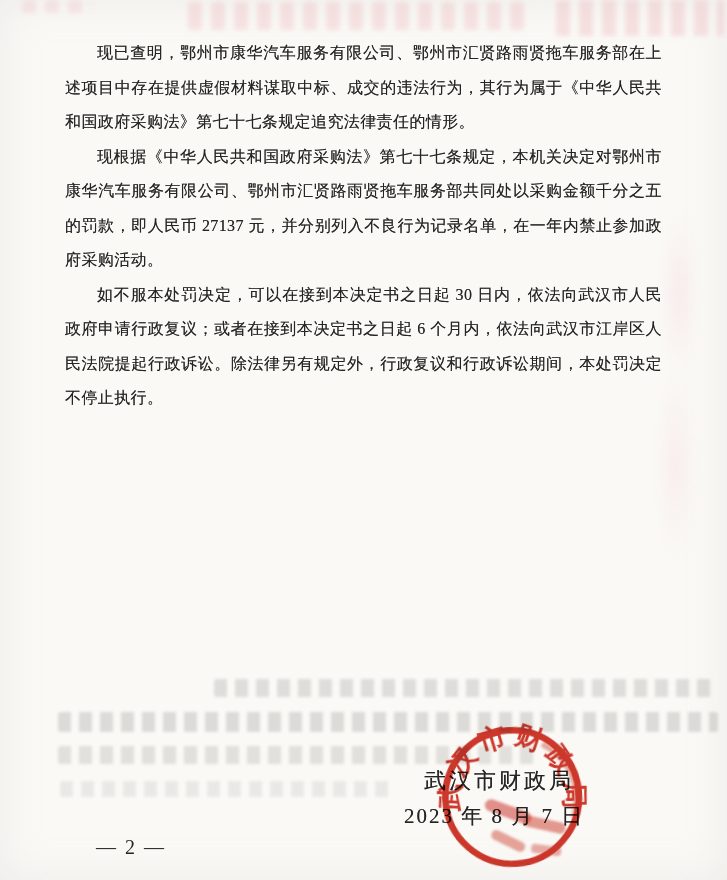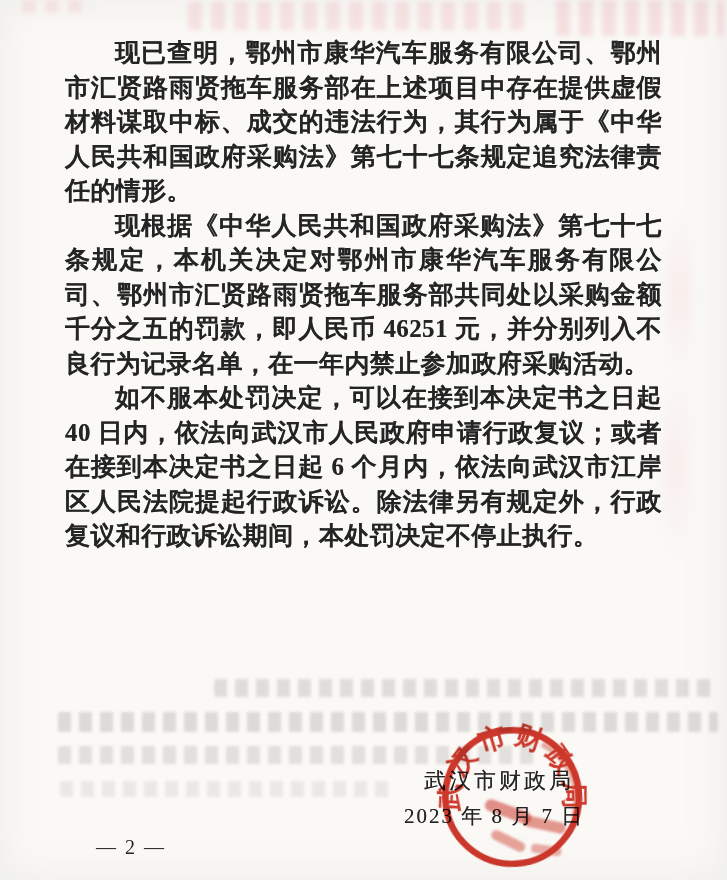--- a/index.html
+++ b/index.html
@@ -9,25 +9,24 @@
     font-family:"Liberation Serif","DejaVu Serif",serif;
   }
   .page{
     position:relative;width:727px;height:880px;overflow:hidden;
     background:#faf9f6;
     box-shadow:inset 0 0 40px rgba(205,200,195,.25);
   }
   
   .doc-body{
     position:absolute;left:65px;top:36px;width:597px;
-    font-size:25px;line-height:34.5px;letter-spacing:.4px;
+    font-size:16px;line-height:34.5px;letter-spacing:.4px;
     color:#242424;
     text-align:justify;
     text-shadow:0 0 .6px rgba(20,20,20,.55);
-    font-weight:bold;
   }
   .doc-body p{margin:0;text-indent:2em;}
   
   .sig-org{
     position:absolute;left:424px;top:766px;
     font-size:22px;letter-spacing:3px;color:#242424;
     text-shadow:0 0 .6px rgba(20,20,20,.55);
   }
   .sig-date{
     position:absolute;left:404px;top:802px;
@@ -83,22 +82,22 @@
   <div class="bleed pinkline b-top2"></div>
   <div class="bleed pinkline b-top3"></div>
   <div class="bleed b-right"></div>
   <div class="bleed grayline b-mid1"></div>
   <div class="bleed grayline b-mid2"></div>
   <div class="bleed grayline b-mid3"></div>
   <div class="bleed grayline b-mid4"></div>
 
   <div class="doc-body">
     <p>现已查明，鄂州市康华汽车服务有限公司、鄂州市汇贤路雨贤拖车服务部在上述项目中存在提供虚假材料谋取中标、成交的违法行为，其行为属于《中华人民共和国政府采购法》第七十七条规定追究法律责任的情形。</p>
-    <p>现根据《中华人民共和国政府采购法》第七十七条规定，本机关决定对鄂州市康华汽车服务有限公司、鄂州市汇贤路雨贤拖车服务部共同处以采购金额千分之五的罚款，即人民币 46251 元，并分别列入不良行为记录名单，在一年内禁止参加政府采购活动。</p>
-    <p>如不服本处罚决定，可以在接到本决定书之日起 40 日内，依法向武汉市人民政府申请行政复议；或者在接到本决定书之日起 6 个月内，依法向武汉市江岸区人民法院提起行政诉讼。除法律另有规定外，行政复议和行政诉讼期间，本处罚决定不停止执行。</p>
+    <p>现根据《中华人民共和国政府采购法》第七十七条规定，本机关决定对鄂州市康华汽车服务有限公司、鄂州市汇贤路雨贤拖车服务部共同处以采购金额千分之五的罚款，即人民币 27137 元，并分别列入不良行为记录名单，在一年内禁止参加政府采购活动。</p>
+    <p>如不服本处罚决定，可以在接到本决定书之日起 30 日内，依法向武汉市人民政府申请行政复议；或者在接到本决定书之日起 6 个月内，依法向武汉市江岸区人民法院提起行政诉讼。除法律另有规定外，行政复议和行政诉讼期间，本处罚决定不停止执行。</p>
   </div>
 
   <div class="sig-org">武汉市财政局</div>
   <div class="sig-date">2023 年 8 月 7 日</div>
 
   <svg class="seal" viewBox="0 0 170 170">
     <defs>
       <path id="sealArc" d="M 36 106 A 52 52 0 1 1 134 106" fill="none"></path>
       <filter id="sealBlur" x="-20%" y="-20%" width="140%" height="140%">
         <feGaussianBlur stdDeviation="1.1"></feGaussianBlur>

